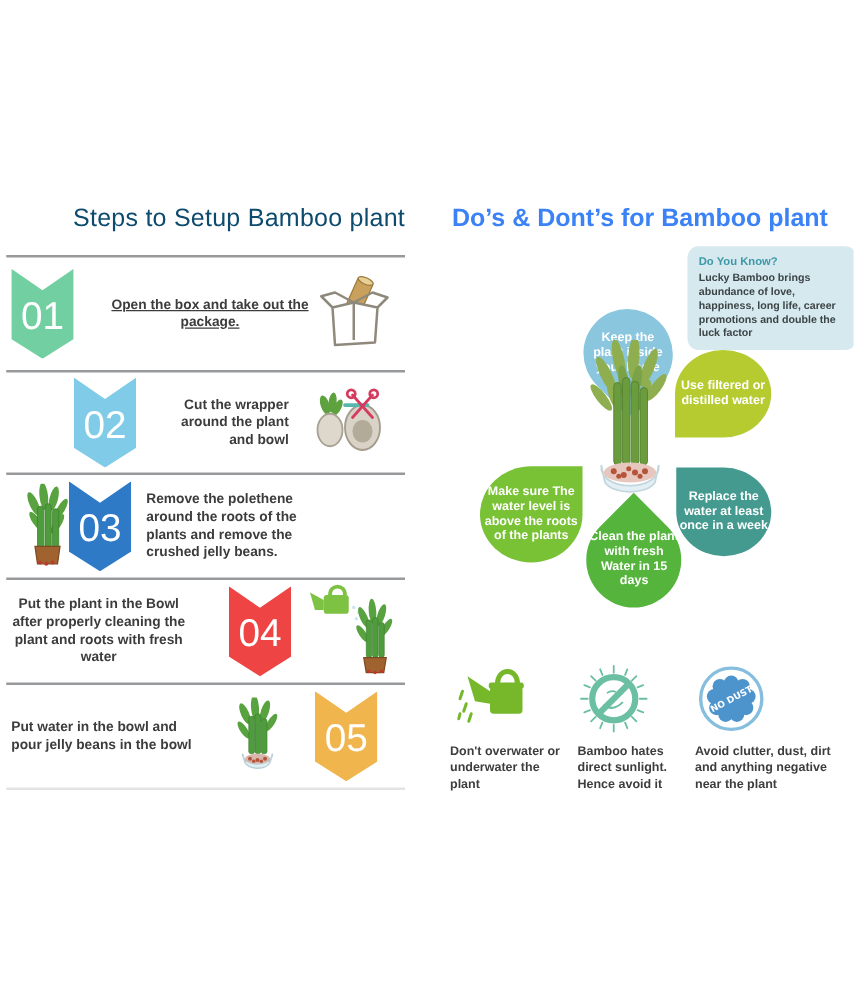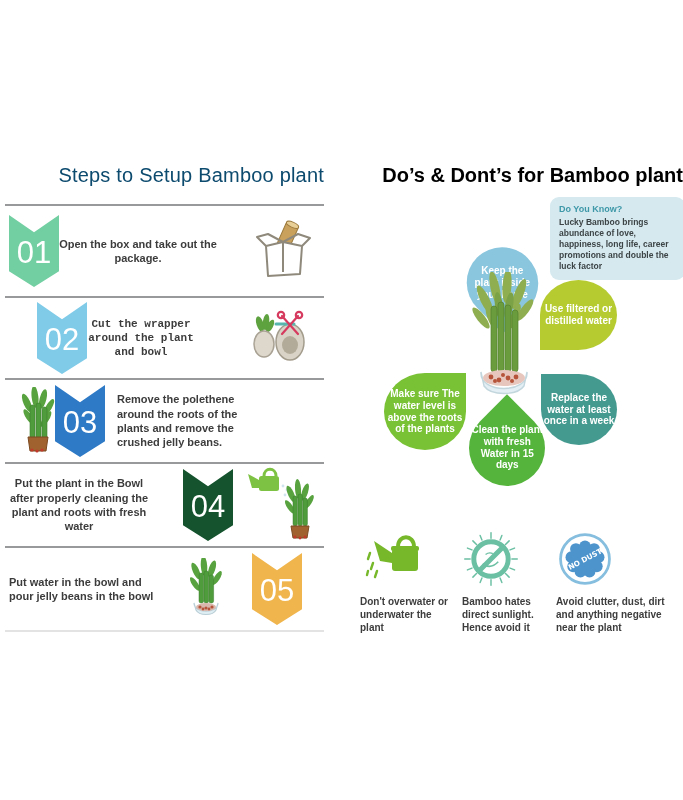--- a/index.html
+++ b/index.html
@@ -12,36 +12,36 @@
              font-size:20px;font-weight:400;color:#0c4a6e;letter-spacing:.2px;}
   .step-row{display:flex;align-items:center;border-top:2px solid #97999b;box-sizing:border-box;}
   .row-1{height:92px;} .row-2{height:82px;} .row-3{height:84px;} .row-4{height:84px;}
   .row-5{height:86px;border-bottom:2px solid #e3e3e3;}
 
   .banner{width:50px;height:72px;flex:0 0 auto;display:flex;justify-content:center;
           clip-path:polygon(0 0,50% 24%,100% 0,100% 78%,50% 100%,0 78%);}
   .banner .num{color:#fff;font-size:31px;font-weight:400;margin-top:22px;line-height:1;}
 
   .step-text{font-size:11px;font-weight:700;color:#3c3c3c;line-height:1.3;}
-  .t1{width:158px;text-align:center;}
-  .t2{width:108px;text-align:center;font-family:Liberation Mono, monospace;}
+  .t1{margin-left:30px;width:158px;text-align:center;text-decoration:underline;}
+  .t2{margin-left:14px;width:108px;text-align:right;}
   .t3{margin-left:12px;width:122px;text-align:left;}
   .t4{margin-left:4px;width:140px;text-align:center;}
   .t5{margin-left:4px;width:148px;text-align:left;}
 
-  .b1{margin-left:4px;} .b2{margin-left:32px;} .b3{}
+  .b1{margin-left:4px;} .b2{margin-left:54px;} .b3{}
   .b4{margin-left:34px;} .b5{margin-left:auto;margin-right:22px;}
 
   .i1{margin-left:auto;margin-right:12px;} .i2{margin-left:auto;margin-right:14px;}
   .i3{margin-left:14px;} .i4{margin-left:12px;} .i5{margin-left:30px;}
   .icon-wrap{flex:0 0 auto;display:flex;align-items:center;}
 
   
-  .right-title{position:absolute;left:341px;top:164px;width:342px;margin:0;text-align:right;
-               font-size:20px;font-weight:700;color:#000000;}
+  .right-title{position:absolute;left:341px;top:164px;width:342px;margin:0;text-align:center;
+               font-size:20px;font-weight:700;color:#3b82f6;}
   .dyk{position:absolute;left:550px;top:197px;width:118px;background:#d5e9ef;
        border-radius:9px;padding:7px 8px 8px 9px;}
   .dyk-h{margin:0 0 3px 0;font-size:9px;font-weight:700;color:#3e98a8;}
   .dyk-b{margin:0;font-size:8.5px;font-weight:700;color:#3d4446;line-height:1.3;}
 
   .petal{position:absolute;display:flex;align-items:center;justify-content:center;
          color:#fff;font-weight:700;font-size:10px;line-height:1.18;text-align:center;z-index:2;}
   .petal-top{left:467px;top:247px;width:71px;height:72px;border-radius:50% 50% 50% 0;
              transform:rotate(-45deg);}
   .petal-top .petal-label{transform:rotate(45deg);}
@@ -143,21 +143,21 @@
         </svg>
       </div>
       <div class="banner b3" style="background-color: rgb(46, 122, 198);">
         <span class="num">03</span>
       </div>
       <div class="step-text t3">Remove the polethene around the roots of the plants and remove the crushed jelly beans.</div>
     </div>
 
     <div class="step-row row-4">
       <div class="step-text t4">Put the plant in the Bowl after properly cleaning the plant and roots with fresh water</div>
-      <div class="banner b4" style="background-color: #14532d;">
+      <div class="banner b4" style="background-color: #ef4444;">
         <span class="num">04</span>
       </div>
       <div class="icon-wrap i4">
         <svg width="74" height="78" viewBox="0 0 74 78">
           <g fill="#7dc242">
               <rect x="14" y="10" width="20" height="15" rx="2.5"></rect>
               <polygon points="14,14 3,8 7,22 14,22"></polygon>
             </g>
           <path d="M19 10 C19 1 31 1 31 10" fill="none" stroke="#7dc242" stroke-width="3"></path>
           <g fill="#cfe4ee">

